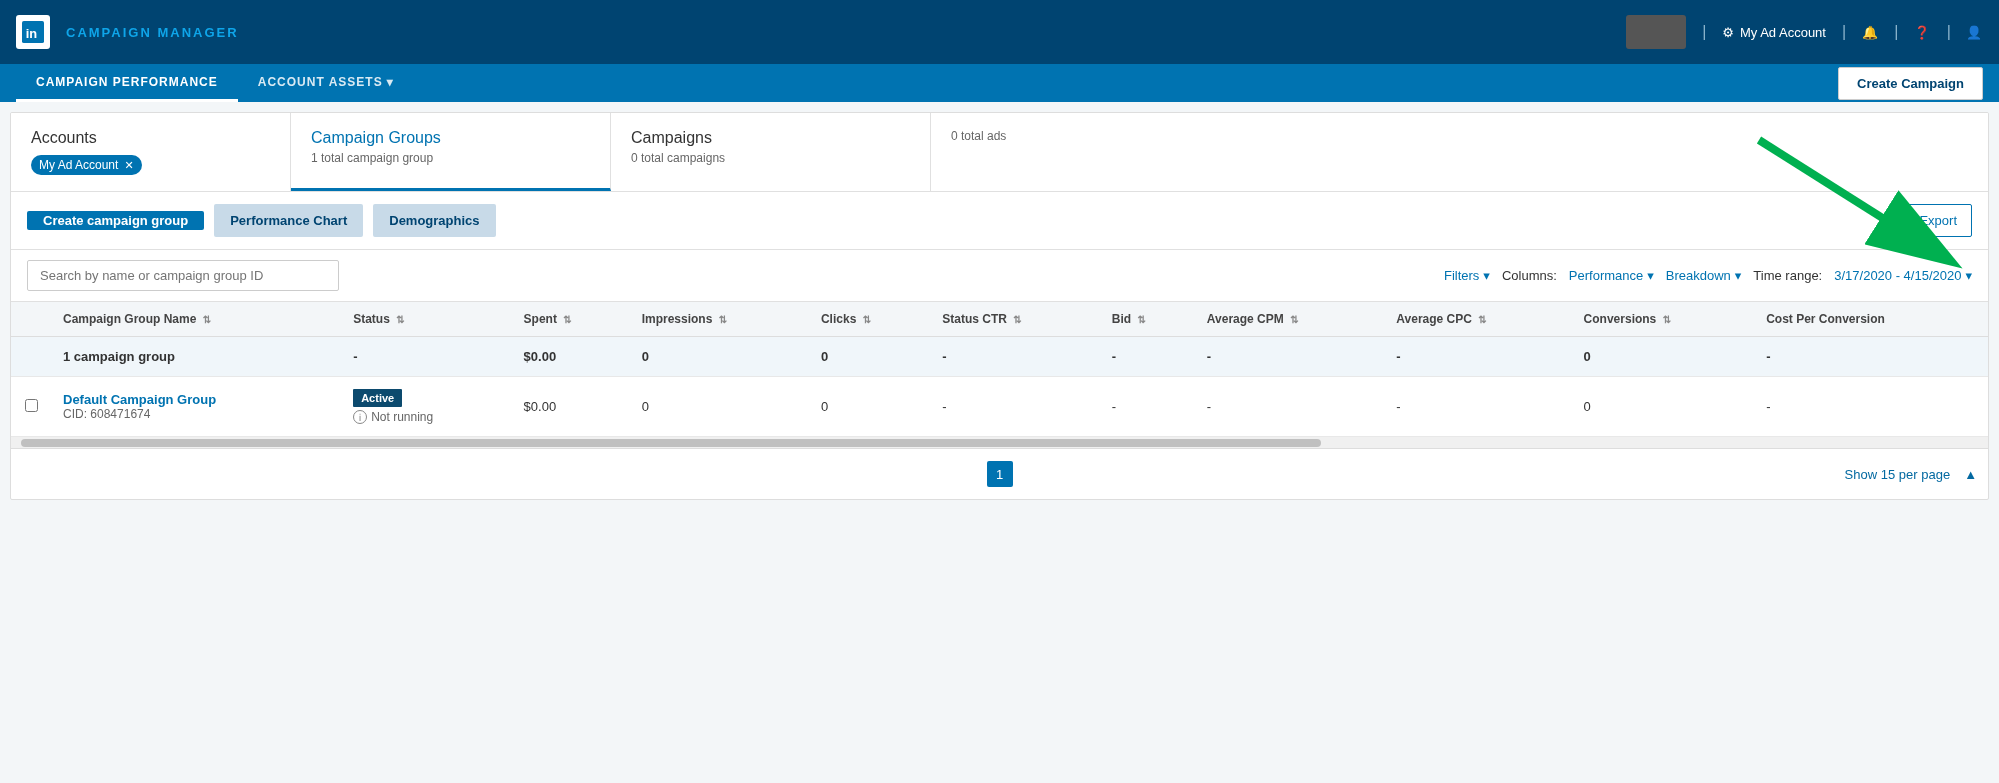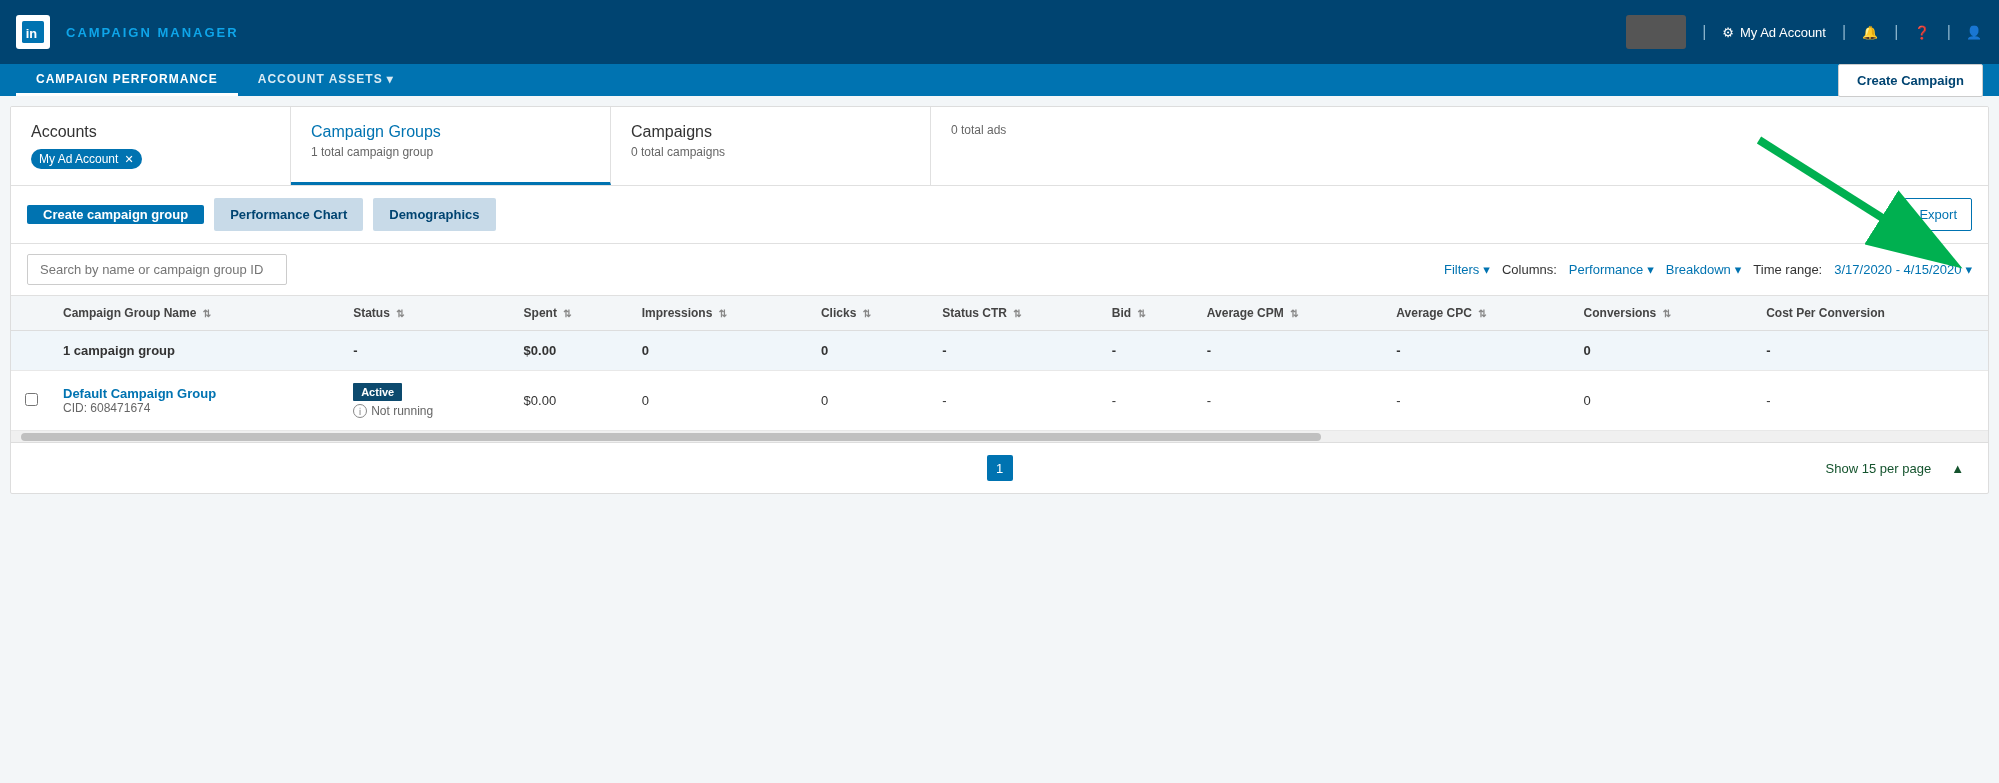--- a/index.html
+++ b/index.html
@@ -44,21 +44,21 @@
       cursor: pointer;
       font-size: 18px;
       display: flex; align-items: center; gap: 6px;
       white-space: nowrap;
     }
     .nav-icon-btn span { font-size: 13px; }
 
     
     .sub-nav {
       background: #0073b1;
-      height: 32px;
+      height: 38px;
       display: flex;
       align-items: stretch;
       padding: 0 16px;
       position: relative;
     }
     .sub-nav-item {
       color: rgba(255,255,255,0.85);
       font-size: 12px;
       font-weight: 600;
       letter-spacing: 1px;
@@ -181,21 +181,21 @@
       padding: 10px 16px;
       gap: 12px;
       border-bottom: 1px solid #e0e0e0;
       background: #fff;
     }
     .search-input {
       border: 1px solid #ccc;
       border-radius: 2px;
       padding: 7px 12px;
       font-size: 13px;
-      width: 260px;
+      width: 312px;
       color: #666;
     }
     .filter-spacer { flex: 1; }
     .filter-btn {
       background: none;
       border: none;
       color: #0073b1;
       font-size: 13px;
       cursor: pointer;
       display: flex; align-items: center; gap: 4px;
@@ -301,24 +301,24 @@
     .page-num {
       background: #0073b1;
       color: white;
       width: 26px; height: 26px;
       display: flex; align-items: center; justify-content: center;
       font-size: 13px;
       border-radius: 2px;
     }
     .show-per-page {
       position: absolute;
-      right: 24px;
-      color: #14532d;
-      font-size: 13px;
-      display: flex; align-items: center; gap: 20px;
+      right: 11px;
+      color: #0369a1;
+      font-size: 13px;
+      display: flex; align-items: center; gap: 14px;
     }
 
     
     .arrow-container {
       position: absolute;
       top: 46px;
       right: 0;
       width: 420px;
       height: 180px;
       pointer-events: none;

